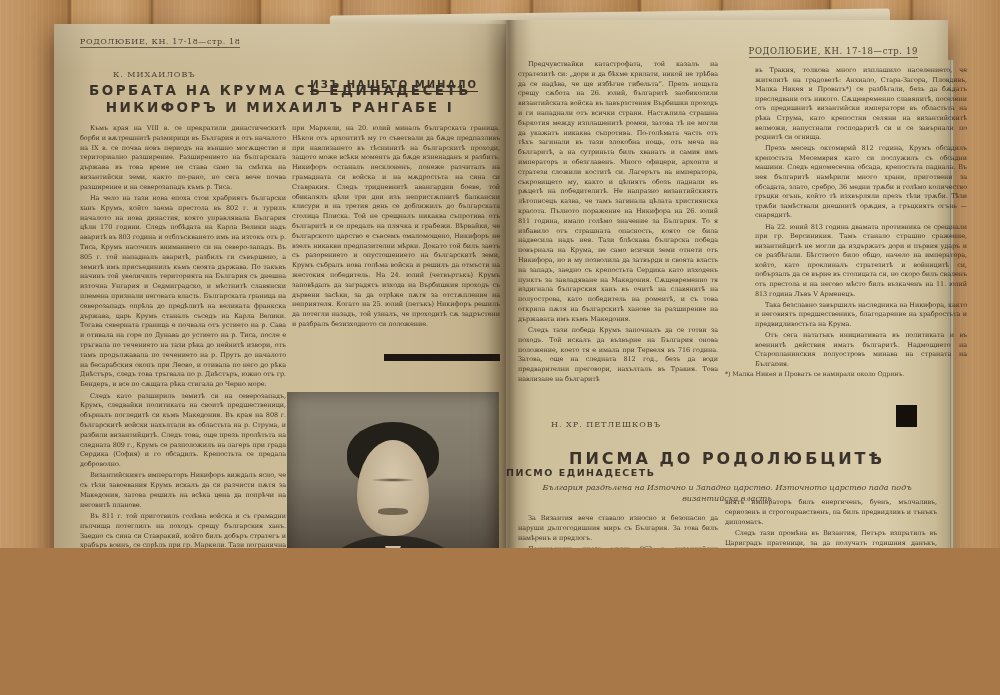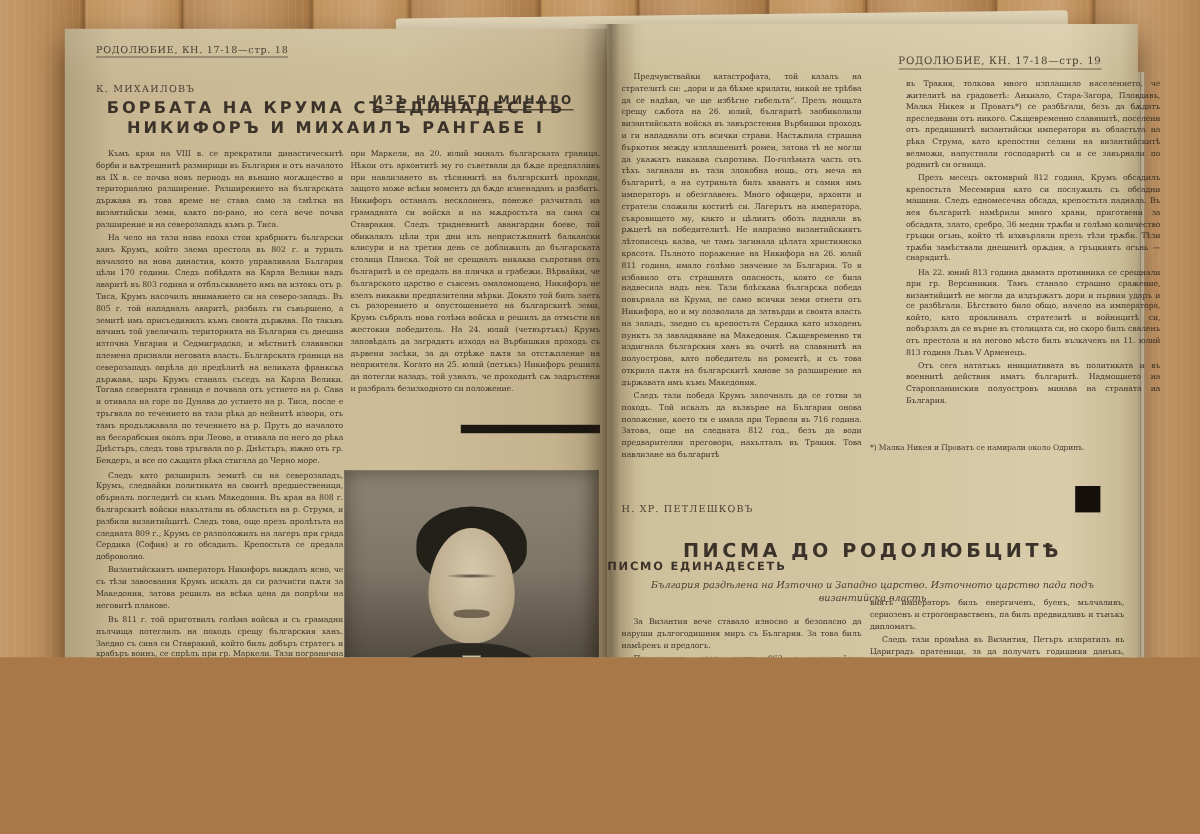--- a/index.html
+++ b/index.html
@@ -28,21 +28,21 @@
   .gutter{position:absolute;left:486px;top:20px;width:44px;height:654px;z-index:5;
     background:linear-gradient(90deg, rgba(60,40,20,0) 0%, rgba(60,40,20,.18) 38%, rgba(35,22,10,.38) 52%, rgba(60,40,20,.12) 70%, rgba(60,40,20,0) 100%);}
   .floor-shadow{position:absolute;left:0;top:660px;width:1000px;height:35px;z-index:6;
     background:linear-gradient(180deg, rgba(30,18,8,0) 0%, rgba(28,16,7,.45) 45%, #150d06 100%);}
 
   .ink{color:rgba(44,38,28,.9);}
   .runhead{position:absolute;font-size:8px;letter-spacing:.6px;color:#4a4234;
     border-bottom:1px solid rgba(70,60,45,.75);padding-bottom:1px;white-space:nowrap;}
   .rubric{position:absolute;font-family:"DejaVu Sans",sans-serif;font-weight:700;font-size:10px;
     letter-spacing:2px;color:#3a332a;border-bottom:1.5px solid #3a332a;padding-bottom:1px;white-space:nowrap;}
-  .byline{position:absolute;font-size:8px;letter-spacing:1px;color:#4a4234;white-space:nowrap;}
+  .byline{position:absolute;font-size:8px;letter-spacing:1px;color:#4a4234;white-space:nowrap;margin-left:33px;}
   .h-title{position:absolute;width:100%;text-align:center;font-family:"DejaVu Sans",sans-serif;
     font-weight:700;color:#3b332a;}
   .t-left{top:58px;font-size:13.5px;letter-spacing:2.5px;line-height:17px;}
   .t2{font-size:16px;letter-spacing:3px;}
   .sub2{position:absolute;width:100%;text-align:left;font-family:"DejaVu Sans",sans-serif;
     font-weight:700;font-size:9.5px;letter-spacing:1.5px;color:#3b332a;}
   .dek{position:absolute;left:31px;width:380px;text-align:center;font-style:italic;
     font-size:8px;line-height:11px;color:#473f31;}
   .col{position:absolute;overflow:hidden;font-size:6.5px;line-height:9.8px;
     text-align:justify;letter-spacing:-.1px;}
@@ -120,20 +120,21 @@
 
     <div class="col ink" style="left:12px;top:40px;width:200px;height:358px;">
       <p>Предчувствайки катастрофата, той казалъ на стратезитѣ си: „дори и да бѣхме крилати, никой не трѣбва да се надѣва, че ще избѣгне гибельта“. Презъ нощьта срещу сѫбота на 26. юлий, българитѣ заобиколили византийската войска въ завързстения Върбишки проходъ и ги нападнали отъ всички страни. Настѫпила страшна бъркотия между изплашенитѣ ромеи, затова тѣ не могли да укажатъ никаква съпротива. По-голѣмата часть отъ тѣхъ загинали въ тази злокобна нощь, отъ меча на българитѣ, а на сутриньта билъ хванатъ и самия имъ императоръ и обезглавенъ. Много офицери, архонти и стратези сложили коститѣ си. Лагерътъ на императора, съкровището му, както и цѣлиятъ обозъ паднали въ рѫцетѣ на победителитѣ. Не напразно византийскиятъ лѣтописецъ казва, че тамъ загинала цѣлата християнска красота. Пълното поражение на Никифора на 26. юлий 811 година, имало голѣмо значение за България. То я избавило отъ страшната опасность, която се била надвесила надъ нея. Тази блѣскава българска победа повърнала на Крума, не само всички земи отнети отъ Никифора, но и му позволила да затвърди и своята власть на западъ, заедно съ крепостьта Сердика като изходенъ пунктъ за завладяване на Македония. Сѫщевременно тя издигнала българския ханъ въ очитѣ на славянитѣ на полуострова, като победитель на ромеитѣ, и съ това открила пѫтя на българскитѣ ханове за разширение на държавата имъ къмъ Македония.</p>
       <p>Следъ тази победа Крумъ започналъ да се готви за походъ. Той искалъ да възвърне на България онова положение, което тя е имала при Тервеля въ 716 година. Затова, още на следната 812 год., безъ да води предварителни преговори, нахълталъ въ Тракия. Това навлизане на българитѣ</p>
     </div>
 
     <div class="col ink tight" style="left:219px;top:46px;width:212px;height:300px;margin-left:30px;">
       <p class="noind">въ Тракия, толкова много изплашило населението, че жителитѣ на градоветѣ: Анхиало, Стара-Загора, Пловдивъ, Малка Никея и Проватъ*) се разбѣгали, безъ да бѫдатъ преследвани отъ никого. Сѫщевременно славянитѣ, поселени отъ предишнитѣ византийски императори въ областьта на рѣка Струма, като крепостни селяни на византийскитѣ велможи, напустнали господаритѣ си и се завърнали по роднитѣ си огнища.</p>
       <p>Презъ месецъ октомврий 812 година, Крумъ обсадилъ крепостьта Месемврия като си послужилъ съ обсадни машини. Следъ едномесечна обсада, крепостьта паднала. Въ нея българитѣ намѣрили много храни, приготвени за обсадата, злато, сребро, 36 медни трѫби и голѣмо количество гръцки огънь, който тѣ изхвърляли презъ тѣзи трѫби. Тѣзи трѫби замѣствали днешнитѣ орѫдия, а гръцкиятъ огънь — снарядитѣ.</p>
       <p>На 22. юний 813 година двамата противника се срещнали при гр. Версиникия. Тамъ станало страшно сражение, византийцитѣ не могли да издържатъ дори и първия ударъ и се разбѣгали. Бѣгството било общо, начело на императора, който, като проклиналъ стратезитѣ и войницитѣ си, побързалъ да се върне въ столицата си, но скоро билъ сваленъ отъ престола и на негово мѣсто билъ възкаченъ на 11. юлий 813 година Лъвъ V Арменецъ.</p>
+      <p>Така безславно завършилъ наследника на Никифора, както и неговиятъ предшественикъ, благодарение на храбростьта и предвидливостьта на Крума.</p>
       <p>Отъ сега нататъкъ инициативата въ политиката и въ военнитѣ действия иматъ българитѣ. Надмощието на Старопланинския полуостровъ минава на страната на България.</p>
     </div>
 
     <div class="footnote" style="left:219px;top:350px;width:212px;">*) Малка Никея и Проватъ се намирали около Одринъ.</div>
     <div class="endsq" style="left:390px;top:385px;"></div>
 
     <div class="byline" style="left:12px;top:400px;">Н. ХР. ПЕТЛЕШКОВЪ</div>
     <div class="h-title t2" style="top:429px;">ПИСМА ДО РОДОЛЮБЦИТѢ</div>
     <div class="sub2" style="top:447px;">ПИСМО ЕДИНАДЕСЕТЬ</div>
     <div class="dek" style="top:462px;">България раздѣлена на Източно и Западно царство. Източното царство пада подъ византийска власть</div>

